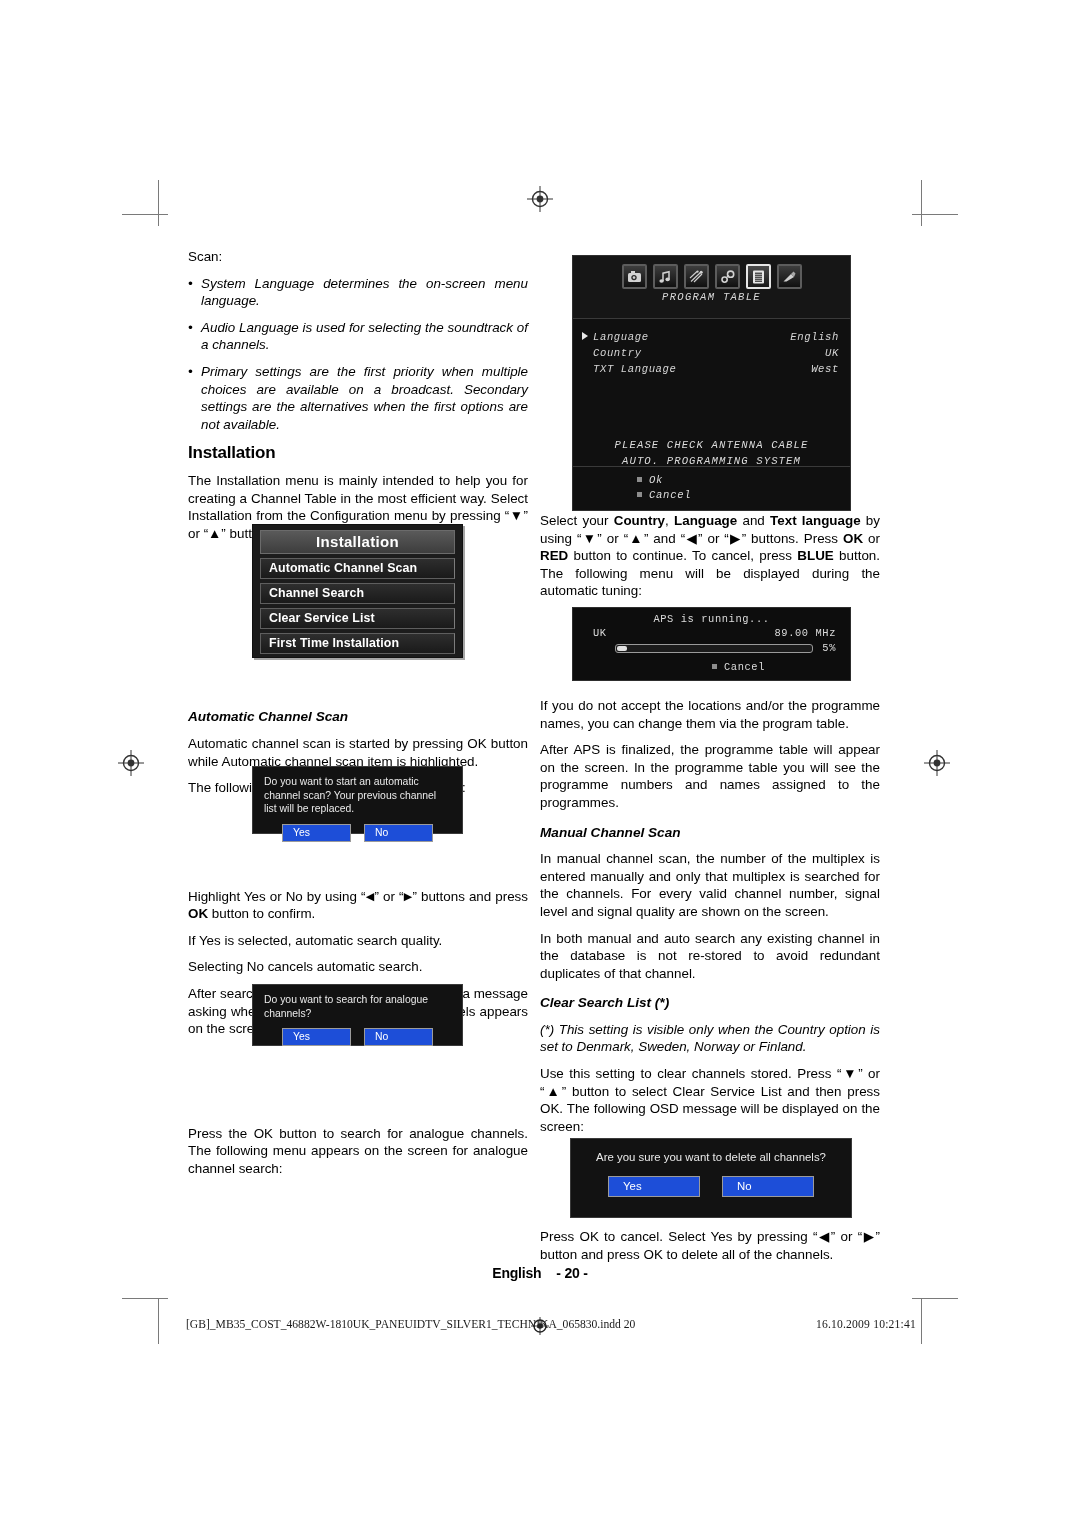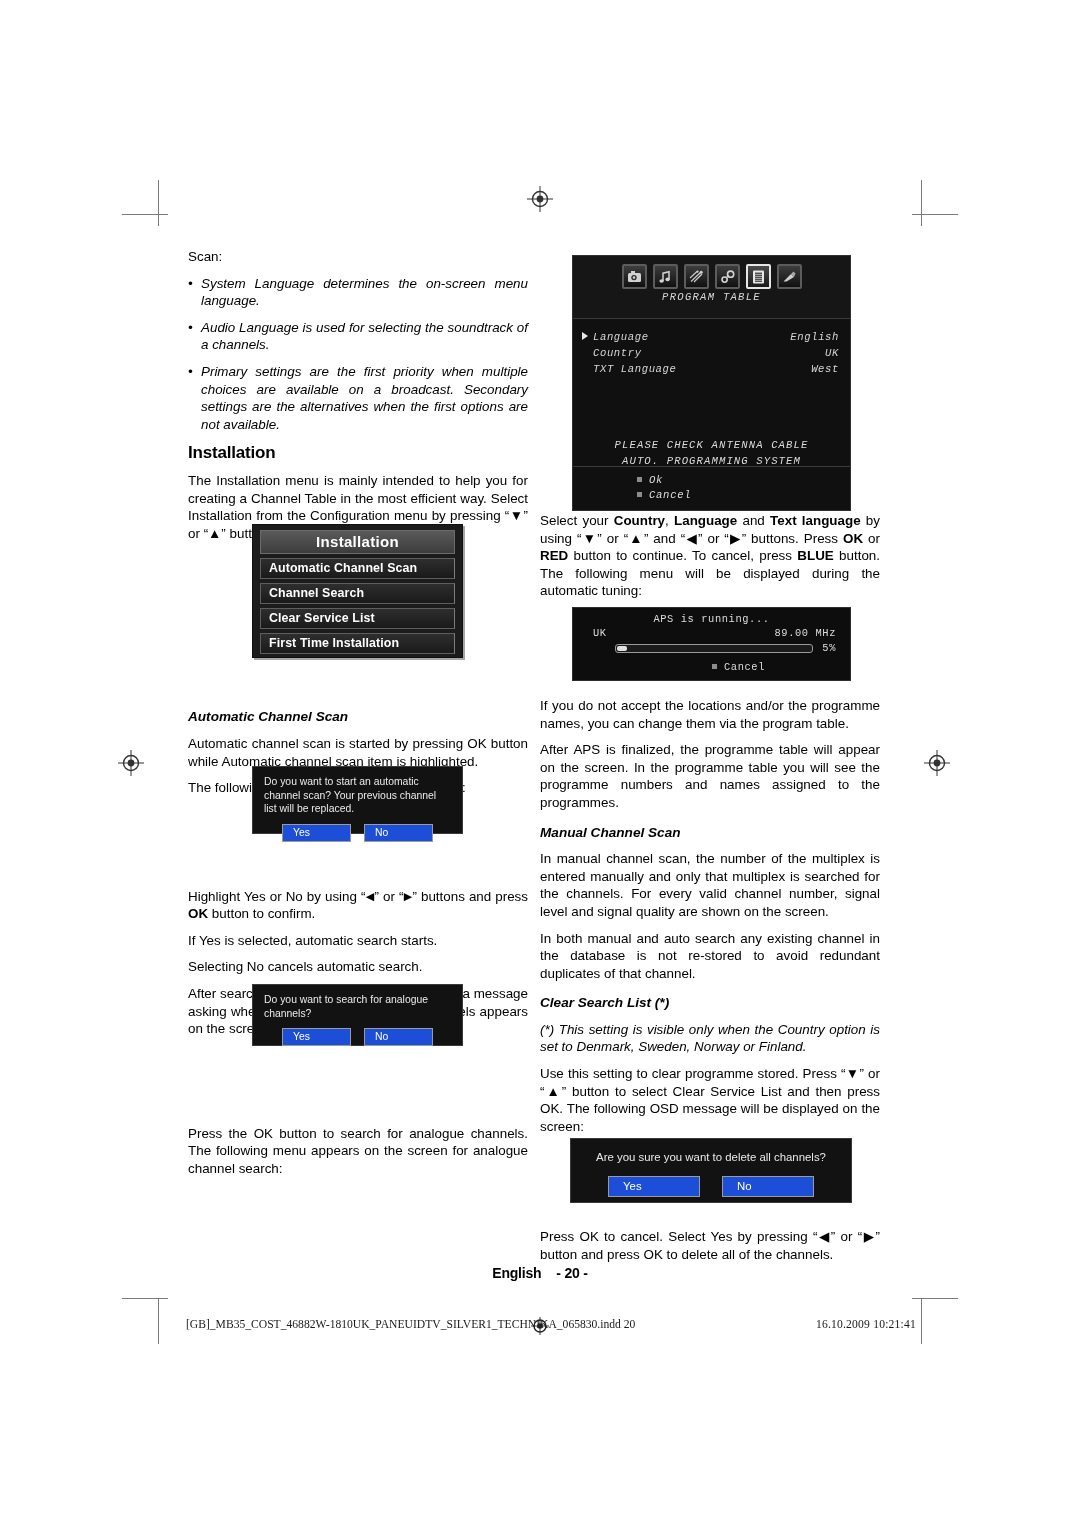--- a/index.html
+++ b/index.html
@@ -295,21 +295,21 @@
     font-size: 10.4px;
     padding: 2px 10px 3px 10px;
     border: 1px solid #9b9b9b;
     background: #1d4ed8;
     color: #fff;
   }
 
   #dialog-auto-scan { left: 252px; top: 766px; width: 211px; height: 68px; }
   #dialog-analogue  { left: 252px; top: 984px; width: 211px; height: 62px; }
   #dialog-delete {
-    left: 570px; top: 1138px; width: 282px; height: 65px;
+    left: 570px; top: 1138px; width: 282px; height: 80px;
   }
   #dialog-delete .msg {
     font-size: 11.4px;
     text-align: center;
     padding-top: 12px;
   }
   #dialog-delete .btns { gap: 22px; margin-top: 11px; }
   #dialog-delete .btn {
     min-width: 62px;
     font-size: 11.4px;
@@ -402,21 +402,21 @@
 
     <h3 class="sub">Automatic Channel Scan</h3>
 
     <p>Automatic channel scan is started by pressing OK button while Automatic channel scan item is highlighted.</p>
     <p class="nojust">The following message appears on the screen:</p>
 
     <div style="height:82px;"></div>
 
     <p><span>Highlight Yes or No by using “</span><span class="arrow">◀</span><span>” or “</span><span class="arrow">▶</span><span>” buttons and press </span><b>OK</b><span> button to confirm.</span></p>
 
-    <p class="nojust">If Yes is selected, automatic search starts.</p>
+    <p class="nojust">If Yes is selected, automatic search quality.</p>
     <p class="nojust">Selecting No cancels automatic search.</p>
     <p>After search is completed for digital channels, a message asking whether to search for analogue channels appears on the screen:</p>
 
     <div style="height:78px;"></div>
 
     <p>Press the OK button to search for analogue channels. The following menu appears on the screen for analogue channel search:</p>
   </div>
 
   <div class="col right">
 
@@ -428,21 +428,21 @@
     <p>After APS is finalized, the programme table will appear on the screen. In the programme table you will see the programme numbers and names assigned to the programmes.</p>
 
     <h3 class="sub">Manual Channel Scan</h3>
 
     <p>In manual channel scan, the number of the multiplex is entered manually and only that multiplex is searched for the channels. For every valid channel number, signal level and signal quality are shown on the screen.</p>
     <p>In both manual and auto search any existing channel in the database is not re-stored to avoid redundant duplicates of that channel.</p>
 
     <h3 class="sub">Clear Search List (*)</h3>
 
     <p class="ital">(*) This setting is visible only when the Country option is set to Denmark, Sweden, Norway or Finland.</p>
-    <p>Use this setting to clear programme stored. Press “▼” or “▲” button to select Clear Service List and then press OK. The following OSD message will be displayed on the screen:</p>
+    <p>Use this setting to clear channels stored. Press “▼” or “▲” button to select Clear Service List and then press OK. The following OSD message will be displayed on the screen:</p>
 
     <div style="height:84px;"></div>
 
     <p>Press OK to cancel. Select Yes by pressing “◀” or “▶” button and press OK to delete all of the channels.</p>
   </div>
 
   <div class="osd" id="installation-menu">
     <div class="title">Installation</div>
     <div class="mi">Automatic Channel Scan</div>
     <div class="mi">Channel Search</div>

